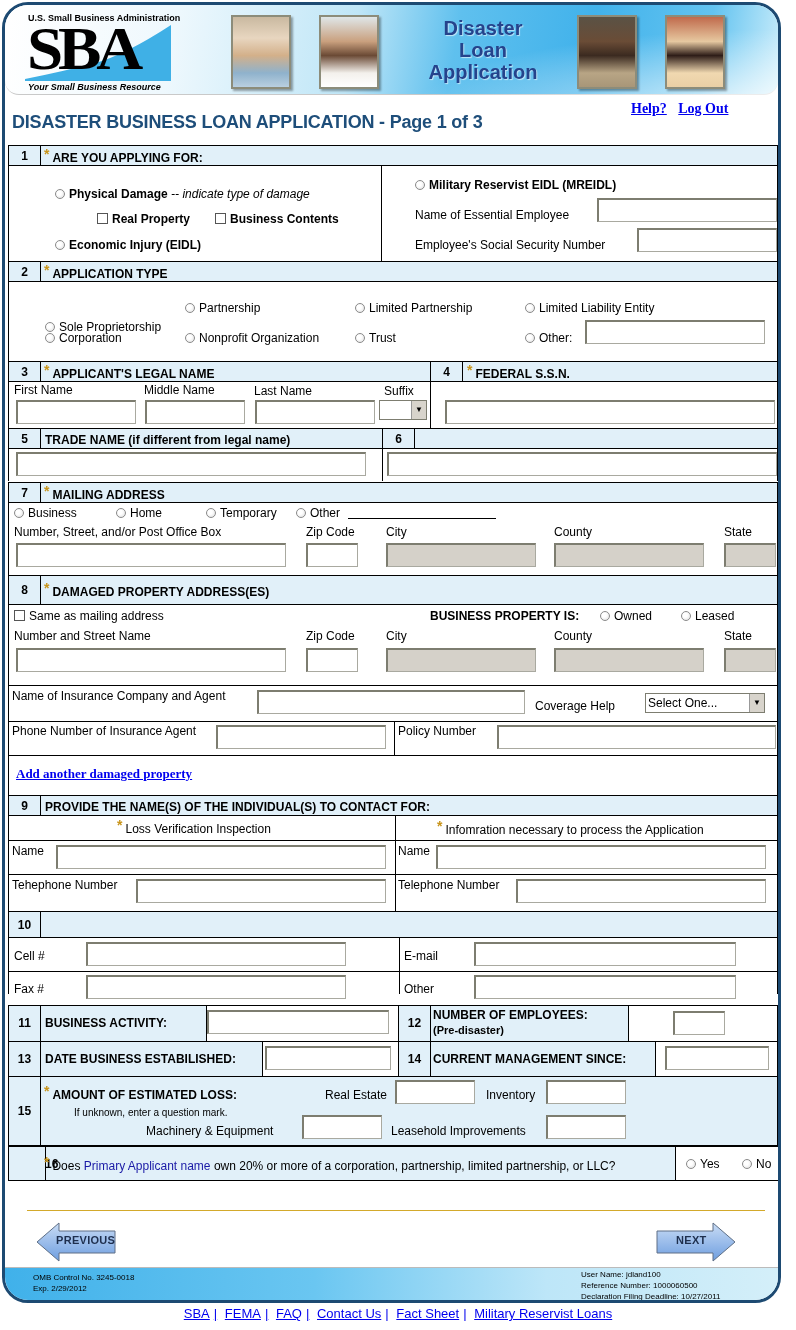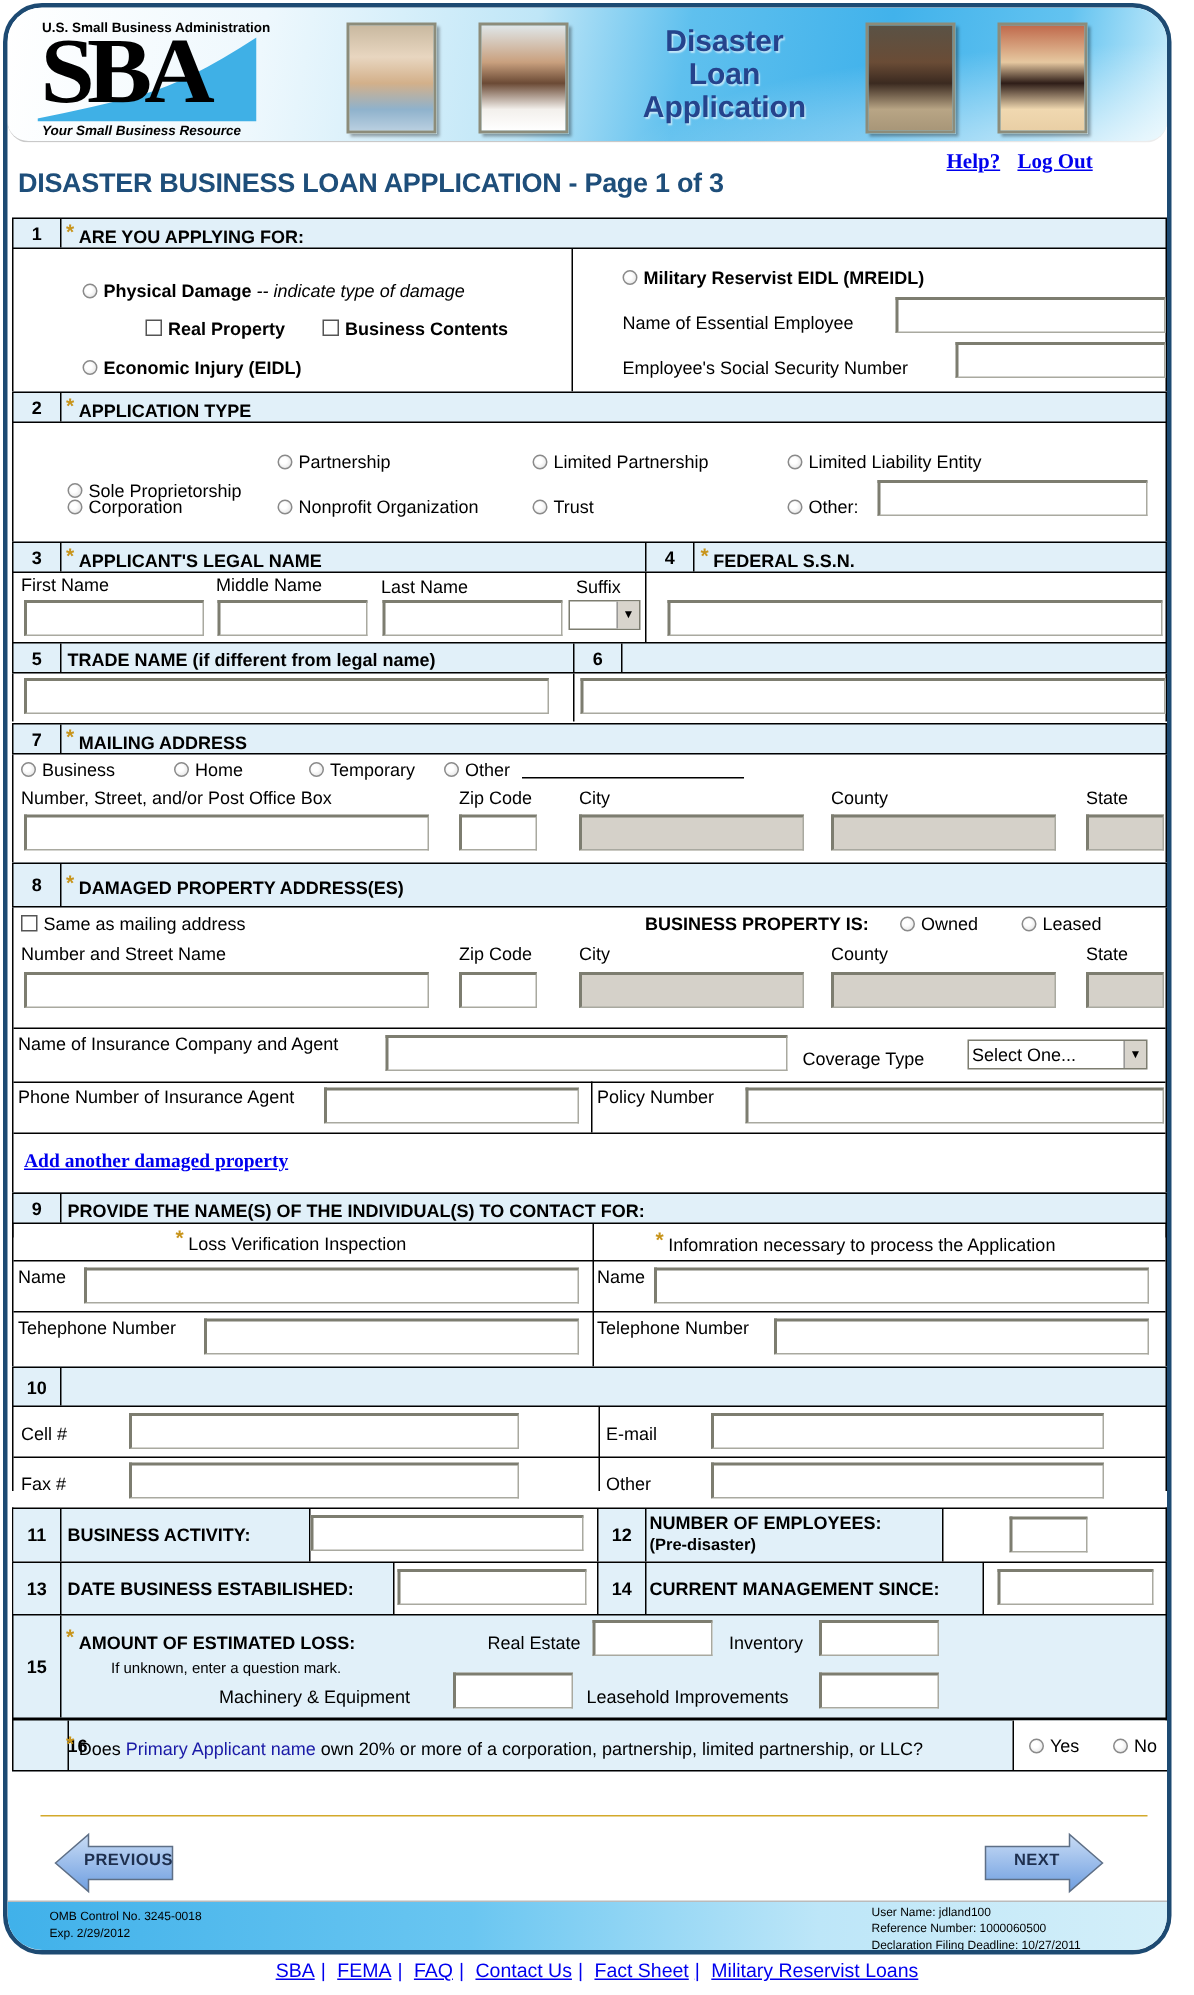--- a/index.html
+++ b/index.html
@@ -191,21 +191,21 @@
       <div class="txt" style="left:545px; top:24px;">County</div>
       <div class="txt" style="left:715px; top:24px;">State</div>
       <div class="input" style="left:7px; top:43px; width:270px;"></div>
       <div class="input" style="left:297px; top:43px; width:52px;"></div>
       <div class="input ro" style="left:377px; top:43px; width:150px;"></div>
       <div class="input ro" style="left:545px; top:43px; width:150px;"></div>
       <div class="input ro" style="left:715px; top:43px; width:52px;"></div>
       <div class="hline" style="top:80px;"></div>
       <div class="txt" style="left:3px; top:84px;">Name of Insurance Company and Agent</div>
       <div class="input" style="left:248px; top:85px; width:268px;"></div>
-      <div class="txt" style="left:526px; top:94px;">Coverage Type</div>
+      <div class="txt" style="left:526px; top:94px;">Coverage Help</div>
       <div class="select" style="left:636px; top:88px; width:120px;"><span>Select One...</span><span class="arrow">▼</span></div>
       <div class="hline" style="top:116px;"></div>
       <div class="vline" style="left:385px; top:116px; height:34px;"></div>
       <div class="txt" style="left:3px; top:119px;">Phone Number of Insurance Agent</div>
       <div class="input" style="left:207px; top:120px; width:170px;"></div>
       <div class="txt" style="left:389px; top:119px;">Policy Number</div>
       <div class="input" style="left:488px; top:120px; width:279px;"></div>
       <div class="hline" style="top:150px;"></div>
       <div class="txt" style="left:7px; top:161px;"><a class="link">Add another damaged property</a></div>
       <div class="hline" style="top:190px;"></div>

